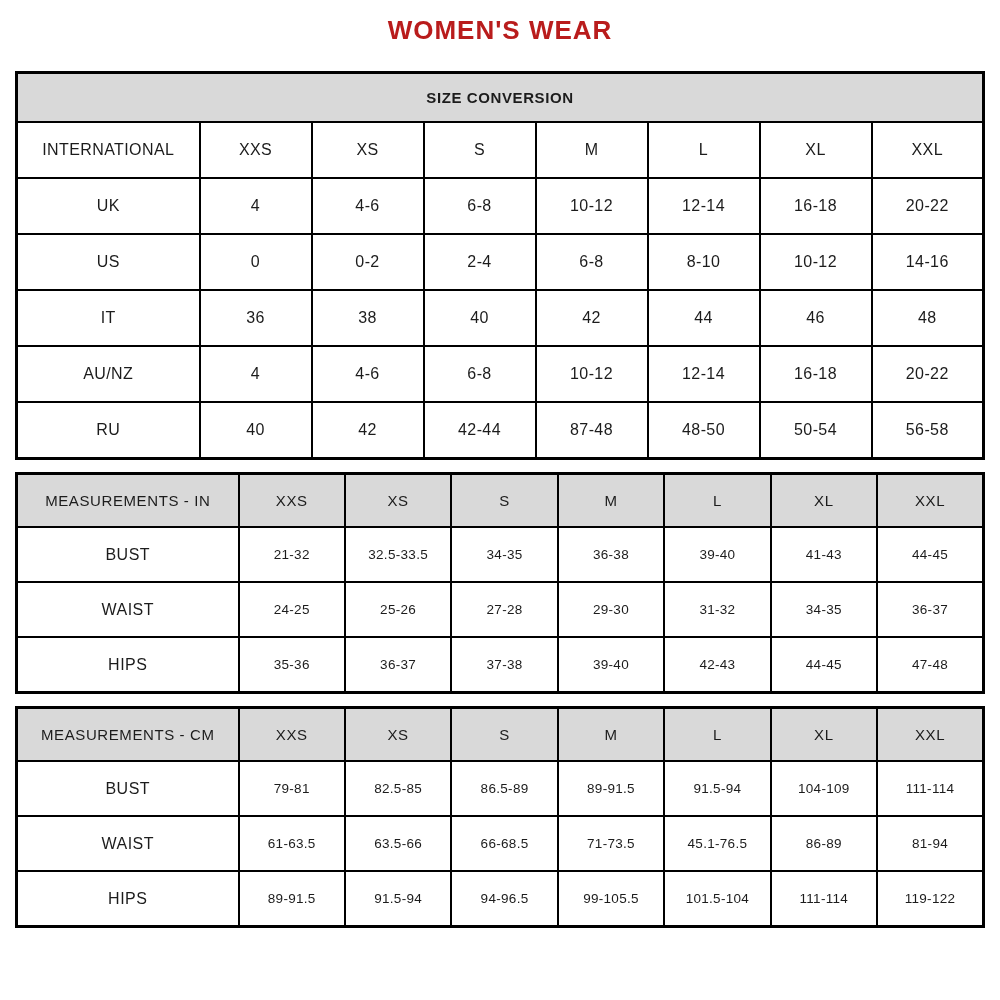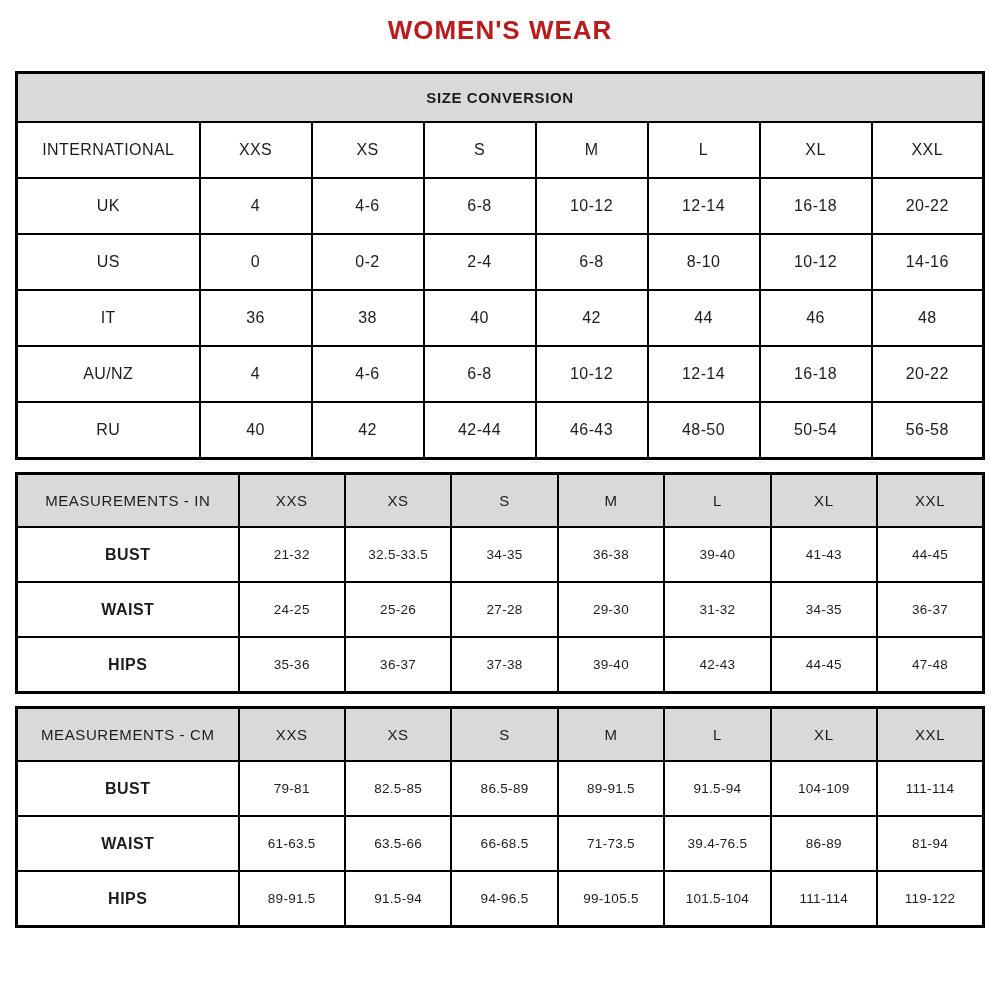--- a/index.html
+++ b/index.html
@@ -56,21 +56,21 @@
   .measure .headcell {
     height: 51px;
     background: #d9d9d9;
     font-weight: 400;
     font-size: 15px;
     letter-spacing: 0.6px;
   }
   .measure .rowlabel {
     height: 53px;
     font-size: 16px;
-    font-weight: 700;
+    font-weight: 400;
     letter-spacing: 0.5px;
   }
   .measure .val {
     height: 53px;
     font-size: 13.5px;
     font-weight: 400;
     letter-spacing: 0.3px;
   }
 </style>
 </head>
@@ -143,21 +143,21 @@
           <td class="val">10-12</td>
           <td class="val">12-14</td>
           <td class="val">16-18</td>
           <td class="val">20-22</td>
         </tr>
         <tr>
           <td class="rowlabel">RU</td>
           <td class="val">40</td>
           <td class="val">42</td>
           <td class="val">42-44</td>
-          <td class="val">46-43</td>
+          <td class="val">87-48</td>
           <td class="val">48-50</td>
           <td class="val">50-54</td>
           <td class="val">56-58</td>
         </tr>
       </tbody>
   </table>
 
   <table class="tbl measure">
     <colgroup>
       <col style="width:222px">
@@ -244,21 +244,21 @@
           <td class="val">91.5-94</td>
           <td class="val">104-109</td>
           <td class="val">111-114</td>
         </tr>
         <tr>
           <td class="rowlabel">WAIST</td>
           <td class="val">61-63.5</td>
           <td class="val">63.5-66</td>
           <td class="val">66-68.5</td>
           <td class="val">71-73.5</td>
-          <td class="val">39.4-76.5</td>
+          <td class="val">45.1-76.5</td>
           <td class="val">86-89</td>
           <td class="val">81-94</td>
         </tr>
         <tr>
           <td class="rowlabel">HIPS</td>
           <td class="val">89-91.5</td>
           <td class="val">91.5-94</td>
           <td class="val">94-96.5</td>
           <td class="val">99-105.5</td>
           <td class="val">101.5-104</td>

